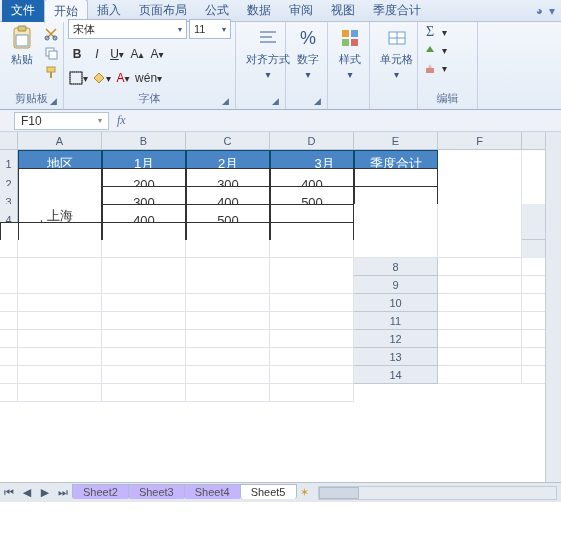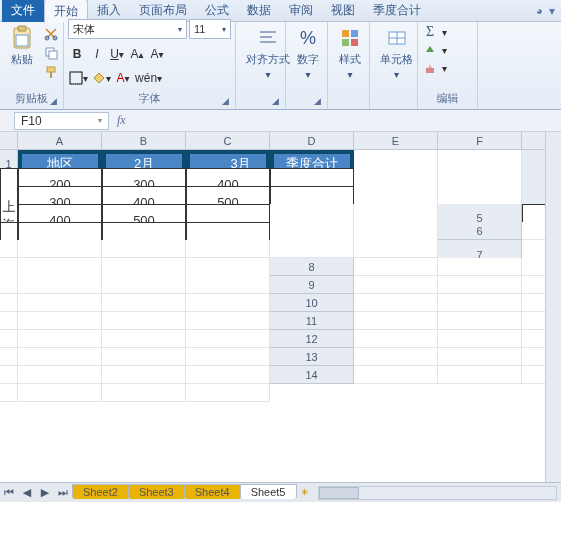--- a/index.html
+++ b/index.html
@@ -27,28 +27,28 @@
 .namebox-row{display:flex;align-items:center;background:#eef2f8;border-bottom:1px solid #c8d4e4;height:22px}
 .namebox{width:95px;background:#fff;border:1px solid #b6c4d8;margin:2px 0 2px 14px;height:18px;padding:0 6px;color:#333;display:flex;align-items:center;justify-content:space-between}
 .fx-area{display:flex;align-items:center;margin-left:8px;gap:6px;color:#5a7097}
 .fx-area .fx{font-style:italic;font-family:serif}
 .grid-wrap{position:relative;height:370px;overflow:hidden;background:#fff}
 .grid{display:grid;grid-template-columns:18px 84px 84px 84px 84px 84px 84px 84px;grid-auto-rows:18px}
 .corner{background:#e7ecf3;border-right:1px solid #c0c8d4;border-bottom:1px solid #c0c8d4}
 .col-h{background:#e7ecf3;border-right:1px solid #c0c8d4;border-bottom:1px solid #c0c8d4;text-align:center;font-size:11px;color:#4a5b72;line-height:18px}
 .row-h{background:#e7ecf3;border-right:1px solid #c0c8d4;border-bottom:1px solid #c0c8d4;text-align:center;font-size:11px;color:#4a5b72;line-height:18px}
 .cell{border-right:1px solid #e0e4ea;border-bottom:1px solid #e0e4ea;font-size:12px;padding:0 4px;display:flex;align-items:center;justify-content:center;background:#fff}
-.th-cell{background:#4a86c5;color:#fff;border:4px solid #0c4a6e;font-size:13px}
+.th-cell{background:#4a86c5;color:#fff;border:1px solid #0c4a6e;font-size:13px}
 .d-cell{border:1px solid #333;background:#fff;text-align:center;font-size:13px}
 .merged-a{grid-row:span 3}
 .hint{color:#c01818;font-weight:bold;font-size:13px;justify-content:flex-start;padding-left:22px}
 .tabs-bar{position:absolute;bottom:0;left:0;right:0;height:20px;background:#e4e9f0;border-top:1px solid #b8c3d2;display:flex;align-items:center;font-size:11px}
 .nav-btn{width:18px;text-align:center;color:#4a5b72;cursor:pointer}
 .sheet-tab{background:#fff;border:1px solid #b0bcca;border-bottom:none;padding:1px 10px;margin-right:-1px;color:#333;cursor:pointer;border-radius:0 0 3px 3px;transform:translateY(-1px)}
-.sheet-tab.inactive{background:#eab308;color:#555}
+.sheet-tab.inactive{background:#c4b5fd;color:#555}
 .scroll-h{flex:1;margin:2px 4px;height:14px;background:#e6ebf2;border:1px solid #c2cdd9;position:relative}
 .scroll-thumb{position:absolute;left:0;top:0;bottom:0;width:40px;background:#cfd8e3;border:1px solid #b0bcca}
 .scroll-v{position:absolute;right:0;top:0;bottom:20px;width:16px;background:#e6ebf2;border-left:1px solid #c2cdd9}
 svg{display:block}
 </style>
 </head>
 <body>
 
 <div class="ribbon-tabs">
   <div class="ribbon-tab file">文件</div>
@@ -271,20 +271,21 @@
       <div class="corner"></div>
       <div class="col-h">A</div>
       <div class="col-h">B</div>
       <div class="col-h">C</div>
       <div class="col-h">D</div>
       <div class="col-h">E</div>
       <div class="col-h">F</div>
       <div class="col-h">G</div>
       <div class="row-h" style="height: 28px; line-height: 28px;">1</div>
       <div class="cell th-cell" style="height: 28px;">地区</div>
+      <div class="cell th-cell" style="height: 28px;">1月</div>
       <div class="cell th-cell" style="height: 28px;">2月</div>
       <div class="cell th-cell" style="height: 28px; padding-left: 29px;">3月</div>
       <div class="cell th-cell" style="height: 28px;">季度合计</div>
       <div class="cell" style="height: 28px;"></div>
       <div class="cell" style="height: 28px;"></div>
       <div class="row-h" style="height: 32px; line-height: 32px;">2</div>
       <div class="cell d-cell merged-a" style="height: 96px; grid-row: span 3;">上海</div>
       <div class="cell d-cell" style="height: 32px;">200</div>
       <div class="cell d-cell" style="height: 32px;">300</div>
       <div class="cell d-cell" style="height: 32px;">400</div>

